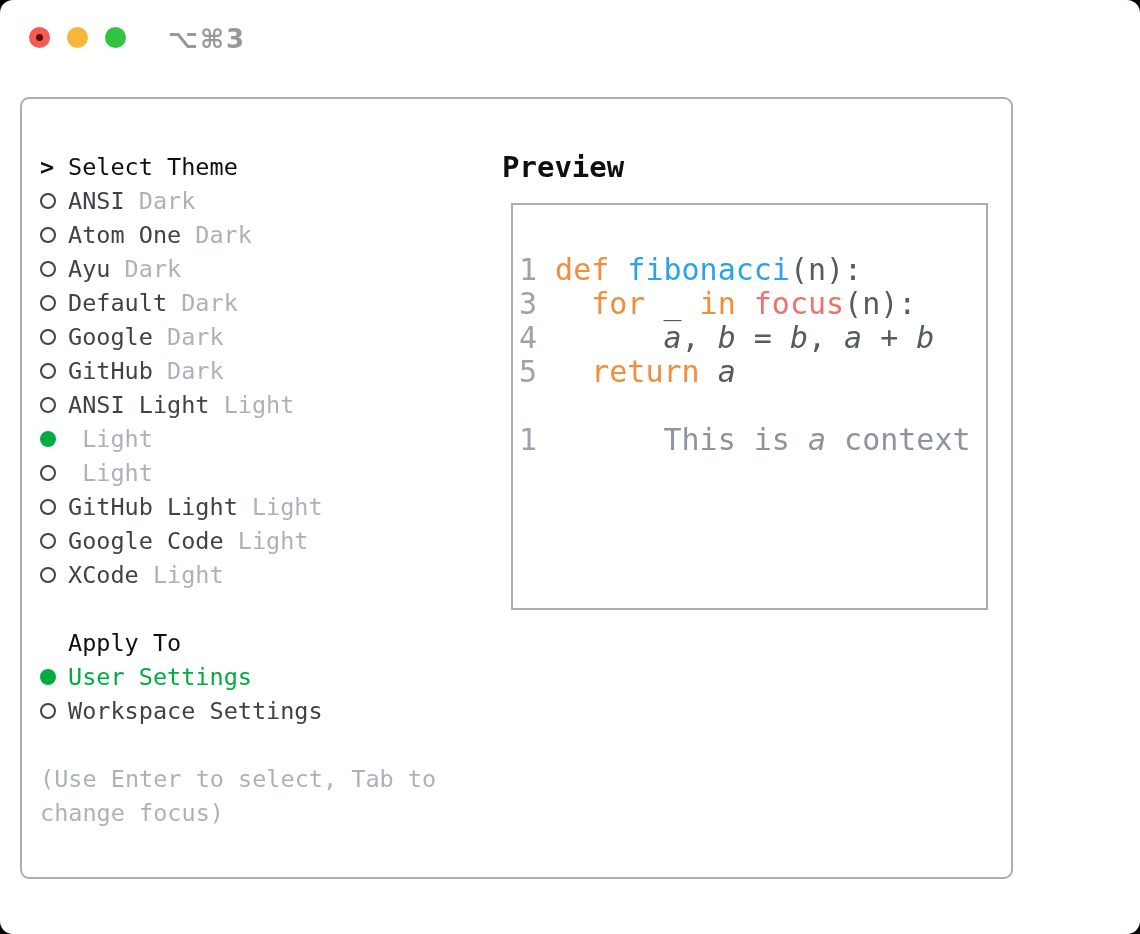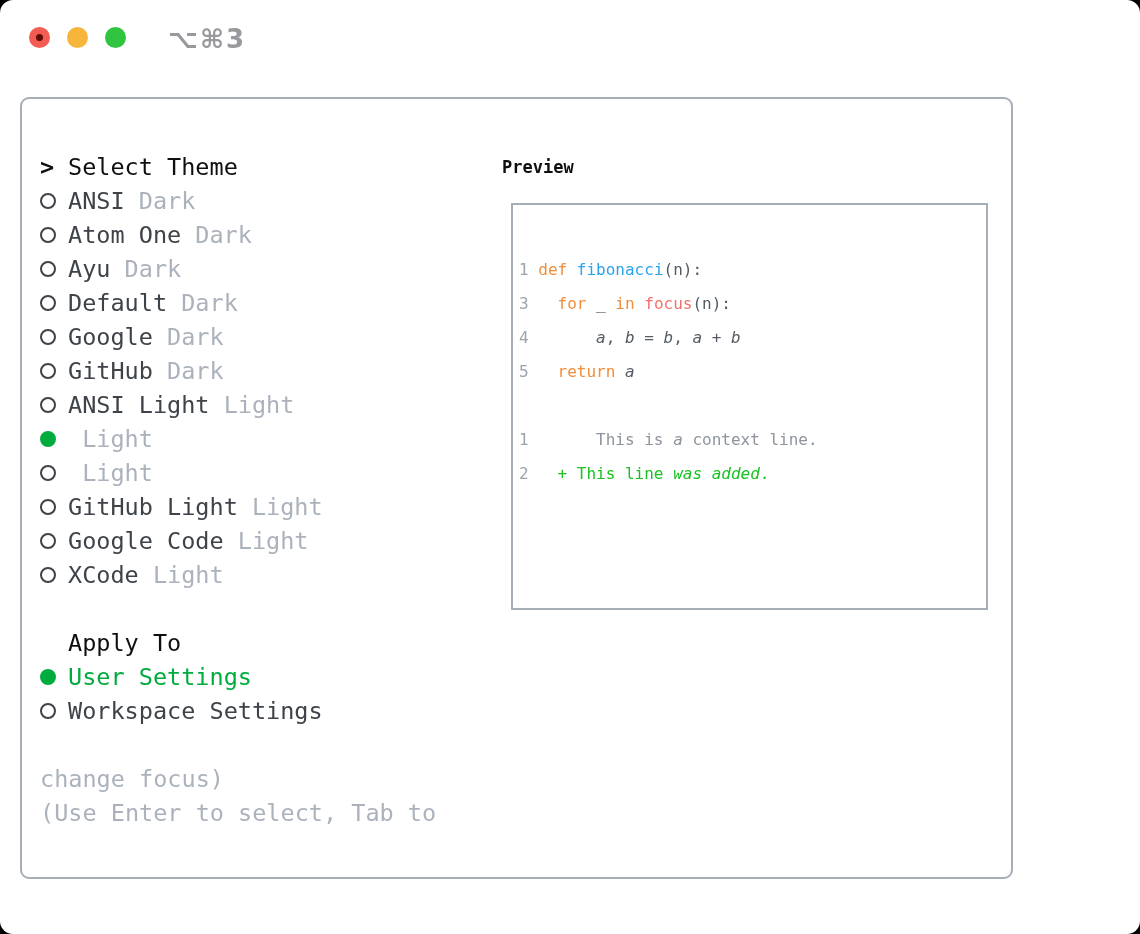--- a/index.html
+++ b/index.html
@@ -32,25 +32,25 @@
       border:2px solid var(--c-item_fg);box-sizing:content-box;}
   .radio.on{background:var(--c-accent_green);border-color:var(--c-accent_green);}
   .hdr{font-weight:normal;color:var(--c-heading);text-align:center;}
   .label{color:var(--c-item_fg);}
   .label.sel{color:var(--c-accent_green);}
   .variant{color:var(--c-muted);margin-left:1ch;}
   .spacer{height:34px;}
   .hint{color:var(--c-muted);white-space:pre;height:34px;}
 
   
-  .preview-heading{position:absolute;left:480px;top:51px;font-size:17px;line-height:34px;
+  .preview-heading{position:absolute;left:480px;top:51px;font-size:29px;line-height:34px;
       font-weight:bold;color:var(--c-heading);}
   .preview-box{position:absolute;left:489px;top:104px;width:473px;height:403px;
       border:2px solid var(--c-border_gray);background:#fff;overflow:hidden;}
-  .code{padding:48px 6px;font-size:16px;line-height:34px;}
+  .code{padding:48px 6px;font-size:30px;line-height:34px;}
   .cl{white-space:pre;height:34px;}
   .ln{display:inline-block;width:2ch;color:var(--c-line_number);}
   .sg.fg{color:var(--c-code_fg);}
   .sg.kw{color:var(--c-keyword_orange);}
   .sg.fn{color:var(--c-function_blue);}
   .sg.nu{color:var(--c-number_purple);}
   .sg.rd{color:var(--c-builtin_red);}
   .sg.va{color:var(--c-code_fg);font-style:italic;}
   .sg.ctx{color:var(--c-context_gray);}
   .sg.ctxi{color:var(--c-context_gray);font-style:italic;}
@@ -104,33 +104,32 @@
           <span class="hdr">Apply To</span>
         </div>
 
         <div>
             <div class="row"><span class="marker"><span class="radio on"></span></span><span class="label sel">User Settings</span></div>
             <div class="row"><span class="marker"><span class="radio"></span></span><span class="label">Workspace Settings</span></div>
           </div>
 
         <div class="spacer"></div>
 
+        <div class="hint">(Use Enter to select, Tab to</div>
         <div class="hint">change focus)</div>
-        <div class="hint">(Use Enter to select, Tab to</div>
       </div>
 
       <div class="preview-heading">Preview</div>
 
       <div class="preview-box">
         <div class="code">
             <div class="cl"><span class="ln">1</span><span class="sg kw">def</span><span class="sg fg"> </span><span class="sg fn">fibonacci</span><span class="sg fg">(n):</span></div>
             <div class="cl"><span class="ln">3</span><span class="sg fg">  </span><span class="sg kw">for</span><span class="sg fg"> _ </span><span class="sg kw">in</span><span class="sg fg"> </span><span class="sg rd">focus</span><span class="sg fg">(n):</span></div>
             <div class="cl"><span class="ln">4</span><span class="sg fg">      </span><span class="sg va">a</span><span class="sg fg">, </span><span class="sg va">b</span><span class="sg fg"> = </span><span class="sg va">b</span><span class="sg fg">, </span><span class="sg va">a</span><span class="sg fg"> + </span><span class="sg va">b</span></div>
             <div class="cl"><span class="ln">5</span><span class="sg fg">  </span><span class="sg kw">return</span><span class="sg fg"> </span><span class="sg va">a</span></div>
             <div class="cl"><span class="ln"></span></div>
             <div class="cl"><span class="ln">1</span><span class="sg ctx">      This is </span><span class="sg ctxi">a</span><span class="sg ctx"> context line.</span></div>
-            <div class="cl"><span class="ln">2</span><span class="sg fg">  </span><span class="sg add">+ This line </span><span class="sg addi">was</span><span class="sg add"> </span><span class="sg addi">added</span><span class="sg add">.</span></div>
           </div>
       </div>
 
     </div>
   </div>
 </div>
 
 </body></html>

